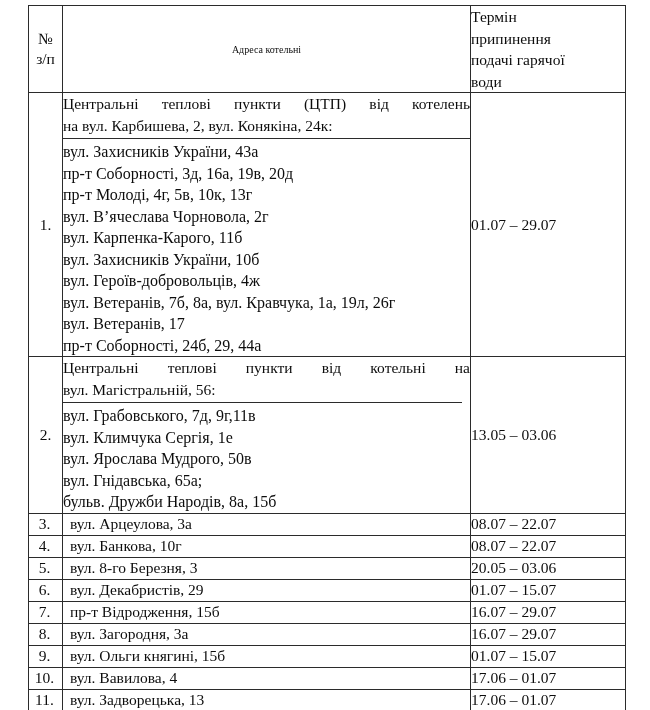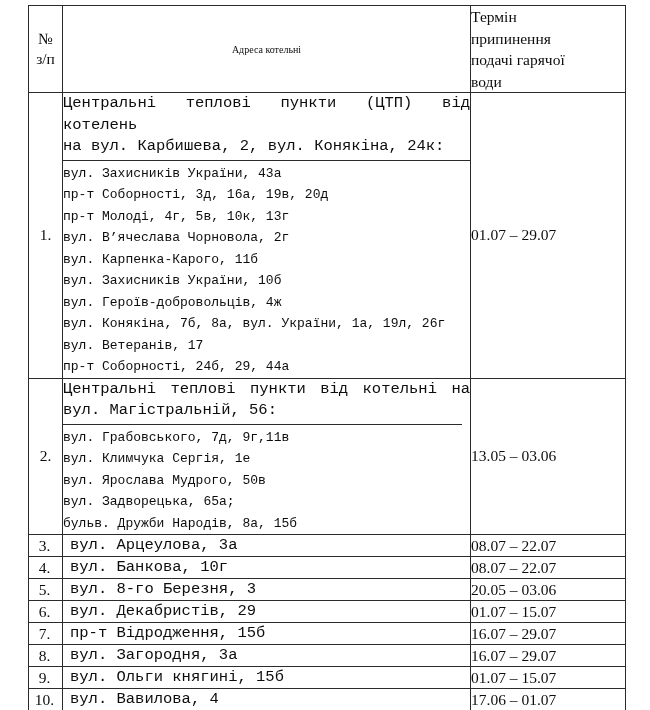--- a/index.html
+++ b/index.html
@@ -80,21 +80,20 @@
     padding: 0 2px 1px 0;
     line-height: 19px;
   }
 
   
   .cell-addr {
     font-size: 15.5px;
     line-height: 21.5px;
     padding: 1px 5px 3px 7px;
     vertical-align: top;
-    font-family: Liberation Mono, monospace;
   }
   .cell-addr.simple {
     vertical-align: middle;
     padding: 0 5px 1px 7px;
     line-height: 20px;
   }
 
   .group-head {
     text-align: justify;
     text-align-last: justify;
@@ -121,21 +120,21 @@
     font-size: 0;
     line-height: 0;
   }
 
   .addr-list {
     list-style: none;
     margin: 0;
     padding: 0;
   }
   .addr-list li {
-    font-size: 13px;
+    font-size: 16px;
     line-height: 21.5px;
     white-space: nowrap;
   }
 
   
   .cell-term {
     font-size: 15.5px;
     vertical-align: middle;
     white-space: nowrap;
     padding: 0 2px 1px;
@@ -181,41 +180,41 @@
           </div>
           <div class="rule-full"></div>
           <ul class="addr-list">
             <li>вул. Захисників України, 43а</li>
             <li>пр-т Соборності, 3д, 16а, 19в, 20д</li>
             <li>пр-т Молоді, 4г, 5в, 10к, 13г</li>
             <li>вул. В’ячеслава Чорновола, 2г</li>
             <li>вул. Карпенка-Карого, 11б</li>
             <li>вул. Захисників України, 10б</li>
             <li>вул. Героїв-добровольців, 4ж</li>
-            <li>вул. Конякіна, 7б, 8а, вул. України, 1а, 19л, 26г</li>
+            <li>вул. Ветеранів, 7б, 8а, вул. Кравчука, 1а, 19л, 26г</li>
             <li>вул. Ветеранів, 17</li>
             <li>пр-т Соборності, 24б, 29, 44а</li>
           </ul>
         </td>
         <td class="cell-term">01.07 – 29.07</td>
       </tr>
 
       <tr>
         <td class="cell-num">2.</td>
         <td class="cell-addr">
           <div class="group-head">
             <div>Центральні теплові пункти від котельні на</div>
             <div class="lastline">вул. Магістральній, 56:</div>
           </div>
           <div class="rule-short"></div>
           <ul class="addr-list">
             <li>вул. Грабовського, 7д, 9г,11в</li>
             <li>вул. Климчука Сергія, 1е</li>
             <li>вул. Ярослава Мудрого, 50в</li>
-            <li>вул. Задворецька, 65а;</li>
+            <li>вул. Гнідавська, 65а;</li>
             <li>бульв. Дружби Народів, 8а, 15б</li>
           </ul>
         </td>
         <td class="cell-term">13.05 – 03.06</td>
       </tr>
 
       <tr>
         <td class="cell-num simple">3.</td>
         <td class="cell-addr simple">вул. Арцеулова, 3а</td>
         <td class="cell-term">08.07 – 22.07</td>

